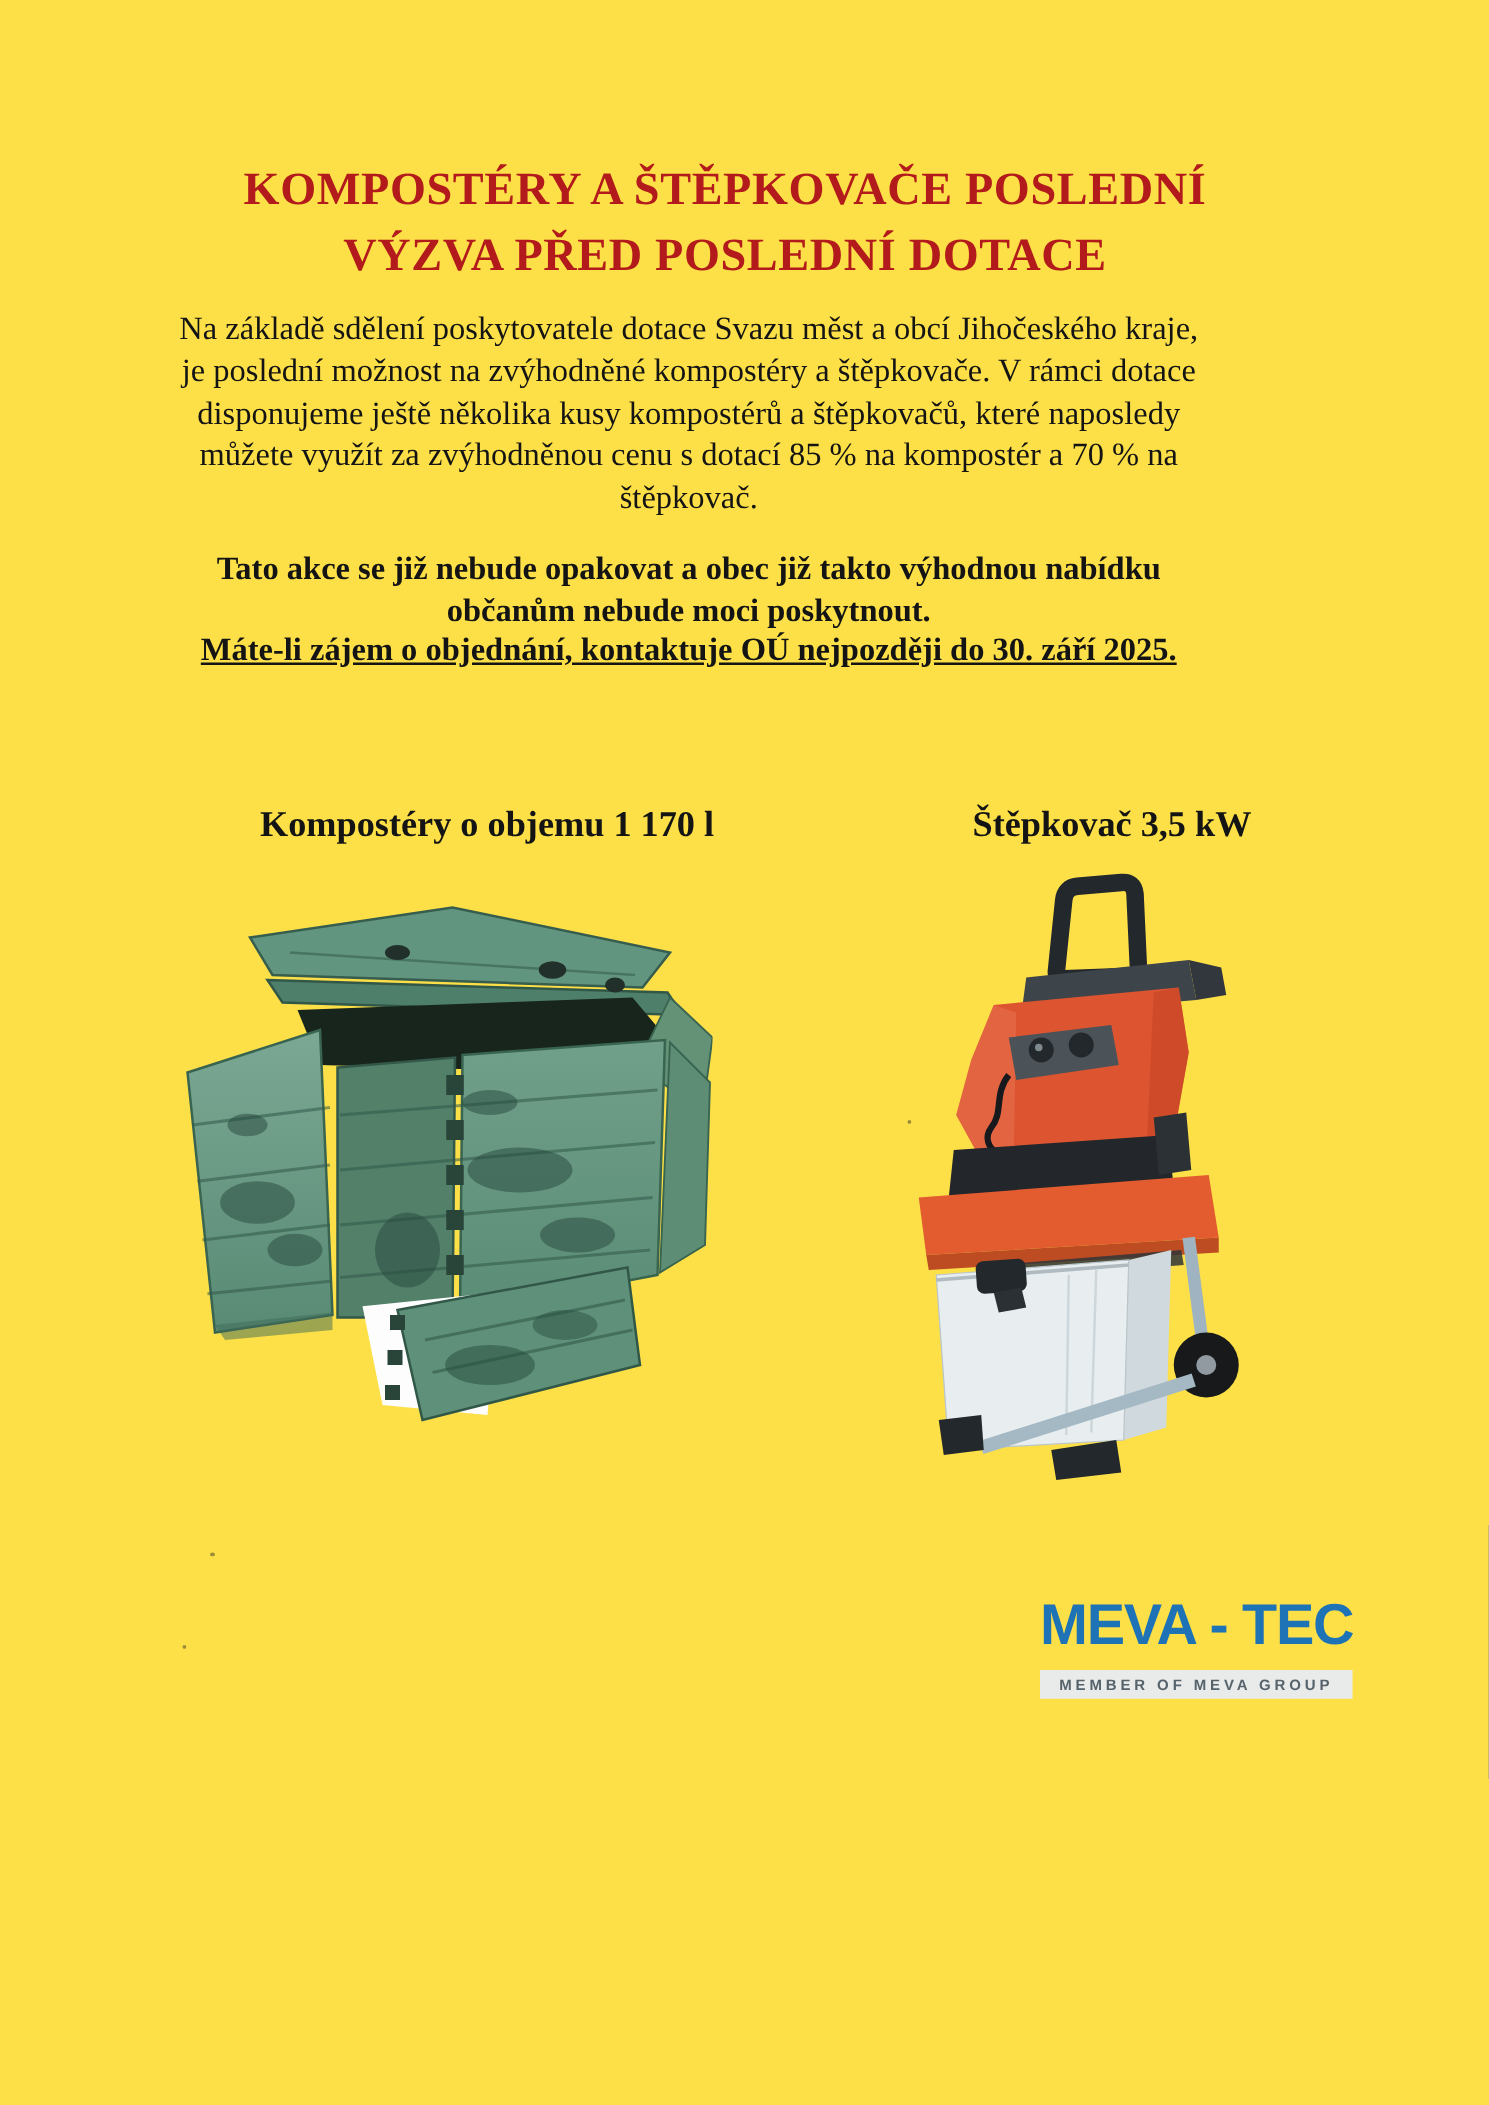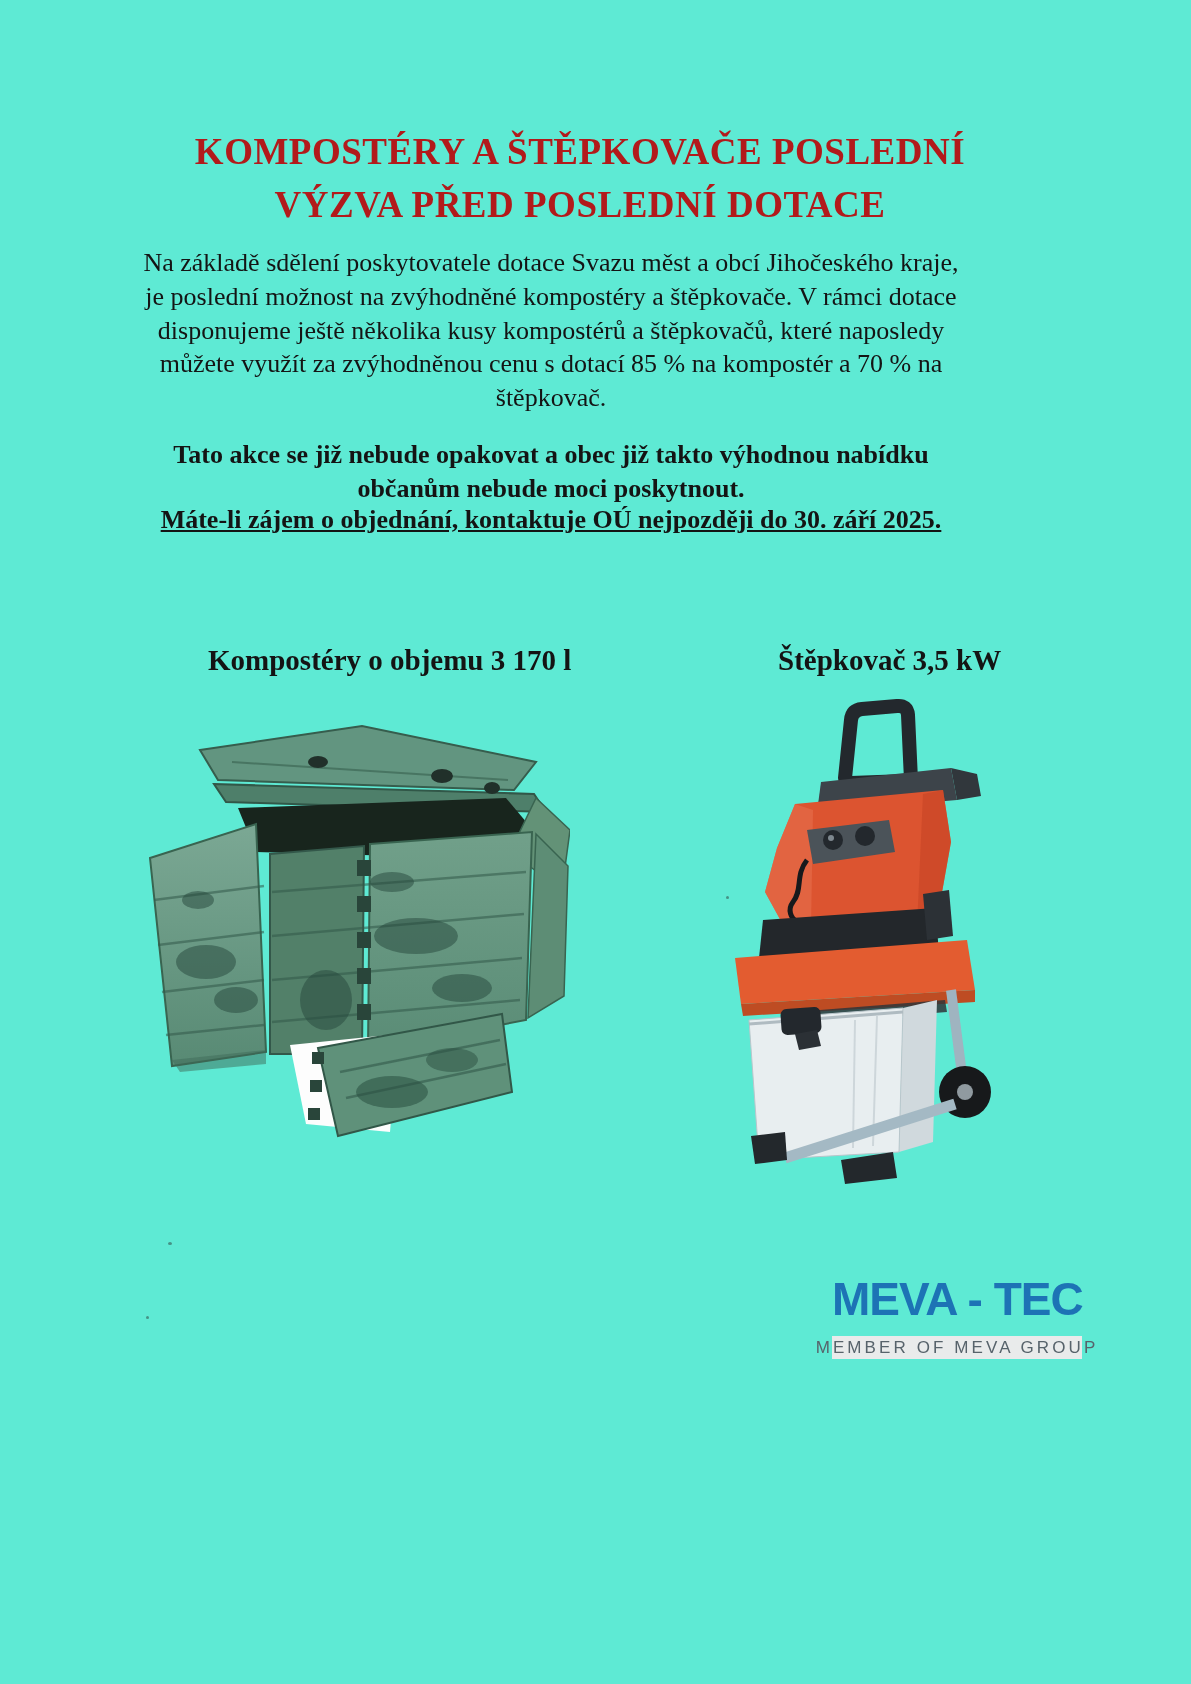--- a/index.html
+++ b/index.html
@@ -1,20 +1,20 @@
 <!DOCTYPE html>
 <html><head>
 <meta charset="utf-8">
 <style>
   html,body{margin:0;padding:0;background:#888;}
   .page{
     position:relative;
     width:1191px;height:1684px;
     margin:0 auto;
-    background:#5eead4;
+    background:#fde047;
     overflow:hidden;
     font-family:"Liberation Serif", serif;
     color:#141414;
   }
   .doc-title{
     position:absolute;left:100px;top:126px;width:960px;
     text-align:center;
     color:#b21a1b;
     font-size:37px;font-weight:700;line-height:1.42;
     letter-spacing:.5px;
@@ -44,42 +44,42 @@
     position:absolute;left:10px;top:0;
     color:#1d73b5;font-size:46px;font-weight:700;
     letter-spacing:-1px;white-space:nowrap;
   }
   .logo-strip{
     position:absolute;left:10px;top:64px;width:250px;height:23px;
     background:#e9ebeb;
     display:flex;align-items:center;justify-content:center;
   }
   .logo-tagline{
-    color:#57636b;font-size:17px;font-weight:400;
+    color:#57636b;font-size:12px;font-weight:700;
     letter-spacing:3.1px;white-space:nowrap;
   }
   .speck{position:absolute;background:rgba(40,40,40,.45);border-radius:50%;}
 </style>
 </head>
 <body>
 
 <div class="page">
 
   <div class="doc-title">
     <div>KOMPOSTÉRY A ŠTĚPKOVAČE POSLEDNÍ</div>
     <div>VÝZVA PŘED POSLEDNÍ DOTACE</div>
   </div>
 
   <div class="para intro">Na základě sdělení poskytovatele dotace Svazu měst a obcí Jihočeského kraje, je poslední možnost na zvýhodněné kompostéry a štěpkovače. V rámci dotace disponujeme ještě několika kusy kompostérů a štěpkovačů, které naposledy můžete využít za zvýhodněnou cenu s dotací 85 % na kompostér a 70 % na štěpkovač.</div>
 
   <div class="para warning">Tato akce se již nebude opakovat a obec již takto výhodnou nabídku občanům nebude moci poskytnout.</div>
 
   <div class="para deadline">Máte-li zájem o objednání, kontaktuje OÚ nejpozději do 30. září 2025.</div>
 
-  <div class="product-label left">Kompostéry o objemu 3 170 l</div>
+  <div class="product-label left">Kompostéry o objemu 1 170 l</div>
   <div class="product-label right">Štěpkovač 3,5 kW</div>
 
   <svg class="photo composter" width="430" height="460" viewBox="0 0 430 460" aria-hidden="true">
     <defs>
       <linearGradient id="gLeft" x1="0" y1="0" x2="0" y2="1">
         <stop offset="0" stop-color="#78a993"></stop>
           <stop offset="1" stop-color="#558b73"></stop>
       </linearGradient>
       <linearGradient id="gFrontR" x1="0" y1="0" x2="0" y2="1">
         <stop offset="0" stop-color="#6ea189"></stop>

